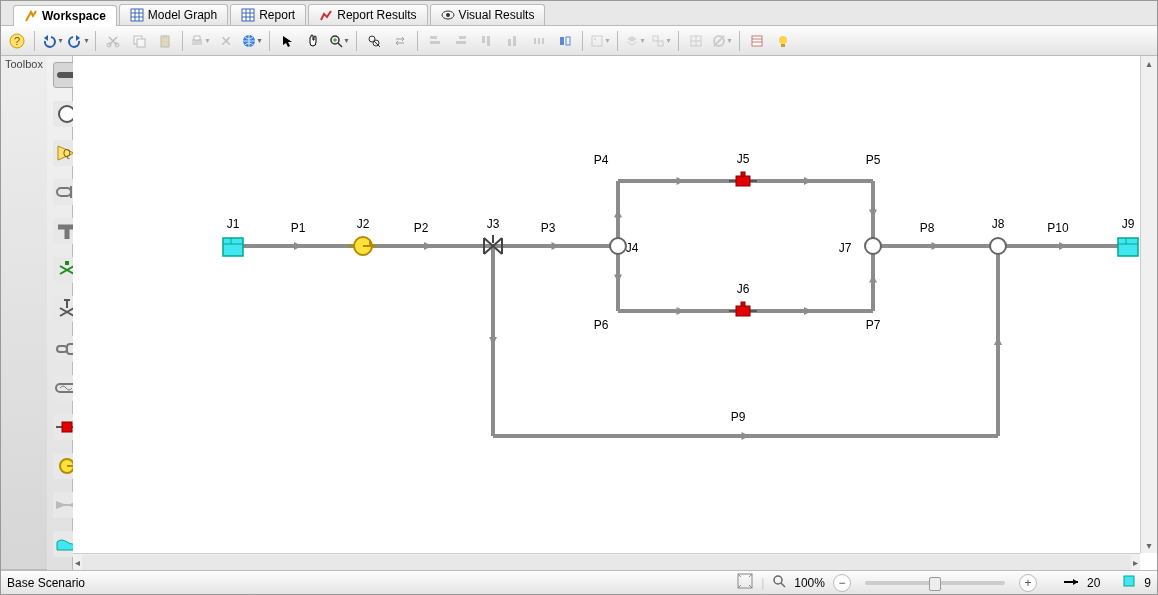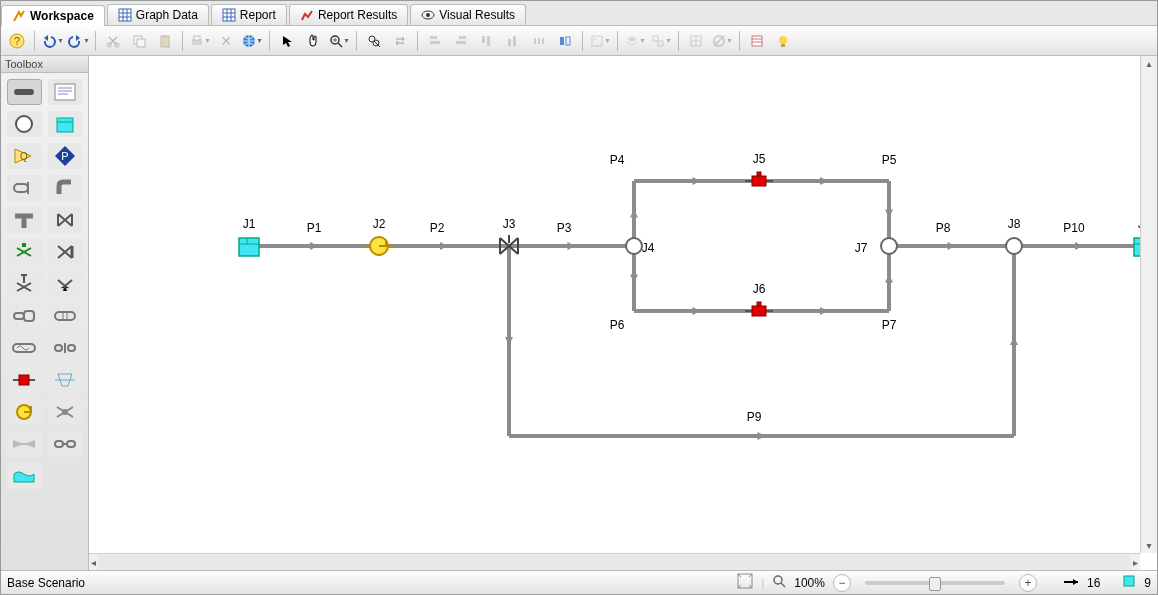--- a/index.html
+++ b/index.html
@@ -14,21 +14,21 @@
     border: 1px solid #999;
     display: flex;
     flex-direction: column;
   }
   
   .tabs {
     display: flex;
     background: #e8e8e8;
     border-bottom: 1px solid #bbb;
     padding-top: 3px;
-    padding-left: 0;
+    padding-left: 12px;
   }
   .tab {
     display: flex;
     align-items: center;
     gap: 4px;
     padding: 3px 10px;
     border: 1px solid #bbb;
     border-bottom: none;
     background: linear-gradient(#fdfdfd,#e6e6e6);
     margin-right: 2px;
@@ -60,24 +60,24 @@
   }
   .tsep{width:1px;height:20px;background:#bbb;margin:0 3px;}
   .dropdown-caret{font-size:8px;color:#666;margin-left:1px;}
   
   .main {
     flex:1;
     display:flex;
     overflow:hidden;
   }
   .toolbox {
-    width: 88px;
+    width: 72px;
     background: linear-gradient(#f2f2f2,#e0e0e0);
     border-right:1px solid #bbb;
-    display:flex;flex-direction:column;
+    display:flex;flex-direction:row;
   }
   .toolbox-header{
     font-size:11px;color:#444;
     padding:2px 4px;
     background:linear-gradient(#eee,#d6d6d6);
     border-bottom:1px solid #bbb;
   }
   .toolbox-grid{
     display:grid;
     grid-template-columns: 1fr 1fr;
@@ -143,21 +143,21 @@
   <div class="tab">
     <span class="tab-icon">
       <svg width="14" height="14">
           <rect x="1" y="1" width="12" height="12" fill="#fff" stroke="#3a67b5"></rect>
           <line x1="1" y1="5" x2="13" y2="5" stroke="#3a67b5"></line>
           <line x1="1" y1="9" x2="13" y2="9" stroke="#3a67b5"></line>
           <line x1="5" y1="1" x2="5" y2="13" stroke="#3a67b5"></line>
           <line x1="9" y1="1" x2="9" y2="13" stroke="#3a67b5"></line>
         </svg>
     </span>
-    <span>Graph Data</span>
+    <span>Model Graph</span>
   </div>
   <div class="tab">
     <span class="tab-icon">
       <svg width="14" height="14">
           <rect x="1" y="1" width="12" height="12" fill="#fff" stroke="#3a67b5"></rect>
           <line x1="1" y1="5" x2="13" y2="5" stroke="#3a67b5"></line>
           <line x1="1" y1="9" x2="13" y2="9" stroke="#3a67b5"></line>
           <line x1="5" y1="1" x2="5" y2="13" stroke="#3a67b5"></line>
           <line x1="9" y1="1" x2="9" y2="13" stroke="#3a67b5"></line>
         </svg>
@@ -685,19 +685,19 @@
       </svg></span>
   <span>100%</span>
   <div class="zbtn">−</div>
   <div class="zoom-slider"></div>
   <div class="zbtn">+</div>
   <span style="width:10px"></span>
   <span><svg width="16" height="10">
         <line x1="1" y1="5" x2="15" y2="5" stroke="#000" stroke-width="2"></line>
         <polygon points="10,2 15,5 10,8" fill="#000"></polygon>
       </svg></span>
-  <span>16</span>
+  <span>20</span>
   <span style="width:6px"></span>
   <span><svg width="14" height="14">
         <rect x="2" y="2" width="10" height="10" fill="#42e6f2" stroke="#0a8"></rect>
       </svg></span>
   <span>9</span>
 </div>
 
 </body></html>

